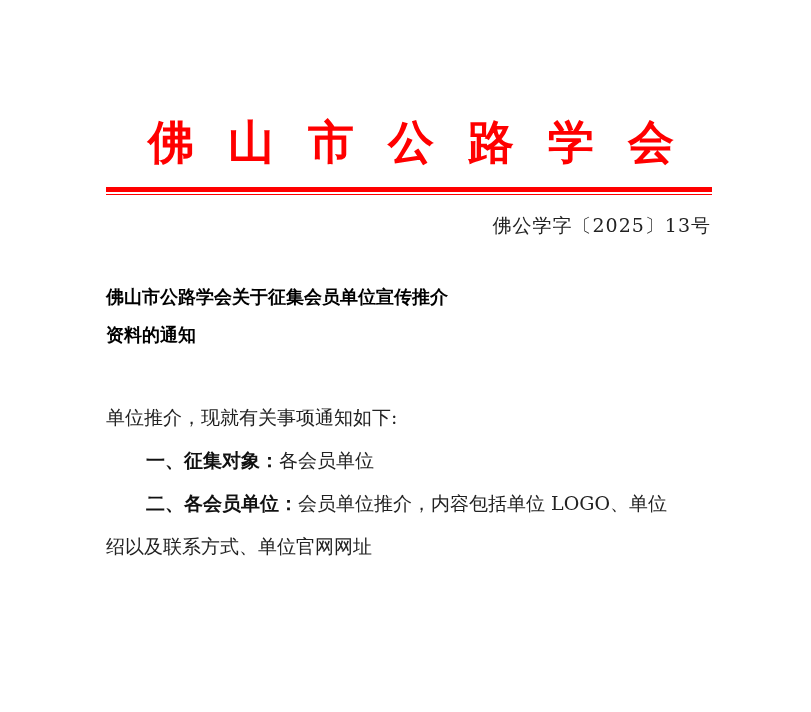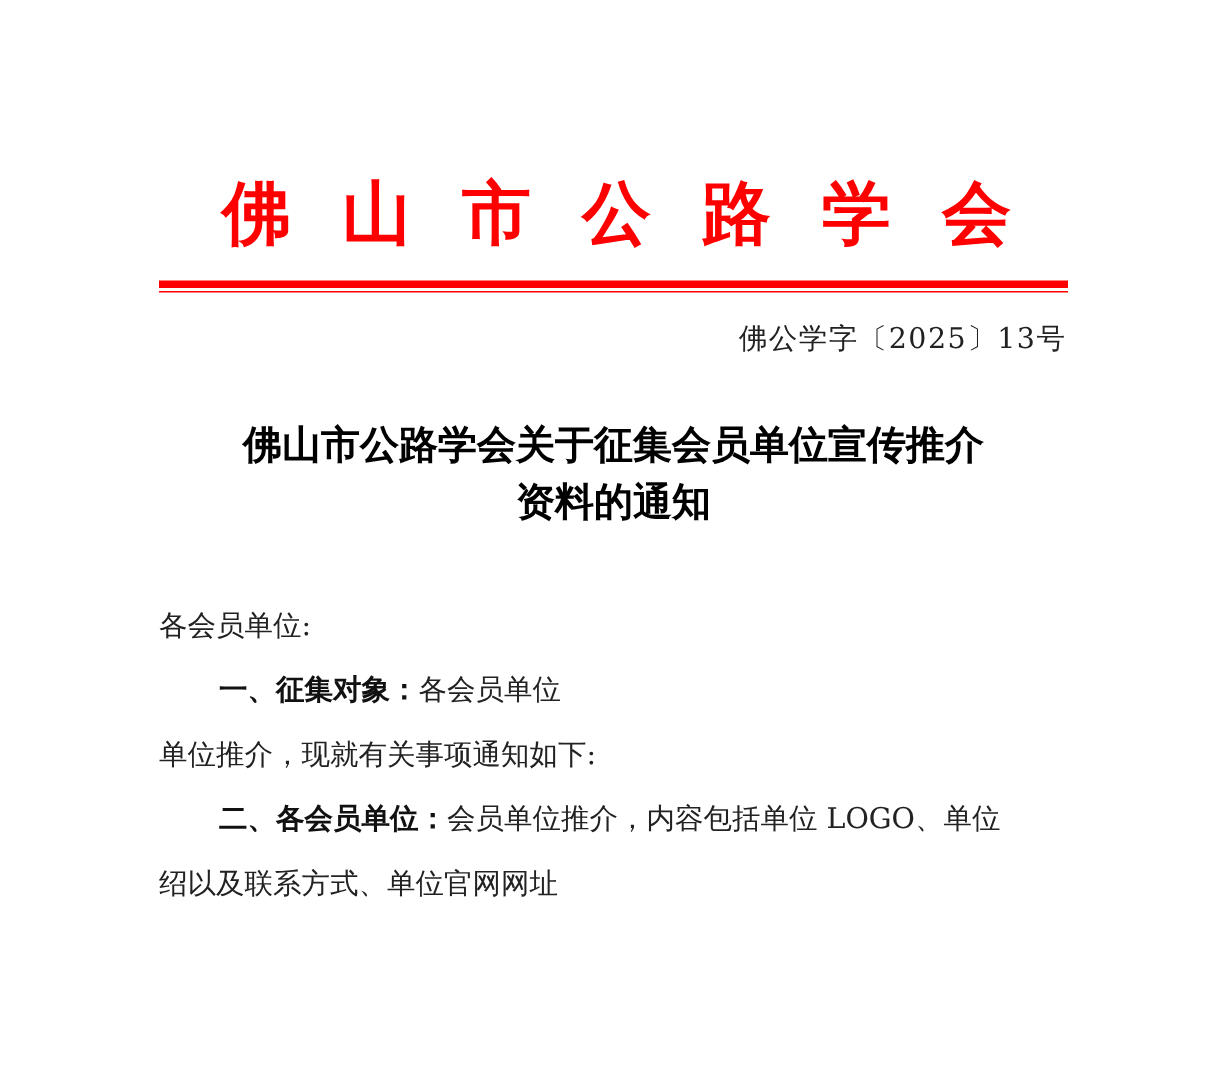--- a/index.html
+++ b/index.html
@@ -5,22 +5,22 @@
   html, body { margin: 0; padding: 0; background: #ffffff; }
   body { width: 811px; height: 712px; position: relative; overflow: hidden;
          font-family: "DejaVu Serif", "Liberation Serif", serif; color: #111; }
   .masthead { position: absolute; left: 106px; top: 113px; width: 606px;
               display: flex; justify-content: space-between; padding: 0 38px 0 42px; box-sizing: border-box; }
   .masthead span { color: #ff0000; font-size: 46px; font-weight: bold; line-height: 58px;
                    font-family: "DejaVu Serif", serif; }
   .rule-thick { position: absolute; left: 106px; top: 187px; width: 606px; height: 5px; background: #ff0000; }
   .rule-thin { position: absolute; left: 106px; top: 194px; width: 606px; height: 1px; background: #ff0000; }
   .docno { position: absolute; right: 100px; top: 213px; font-size: 19px; letter-spacing: 1px; color: #222; }
-  .title { position: absolute; left: 106px; top: 278px; width: 606px; text-align: center;
-           font-size: 26px; font-weight: bold; line-height: 38px; color: #000; letter-spacing: 0px; }
+  .title { position: absolute; left: 106px; top: 278px; width: 606px; 
+           font-size: 18px; font-weight: bold; line-height: 38px; color: #000; letter-spacing: 0px; }
   .body { position: absolute; left: 106px; top: 396px; width: 606px; font-size: 19px; line-height: 43px; color: #222; }
   .p { margin: 0; }
   .indent { text-indent: 40px; }
   .lead { font-family: "DejaVu Sans", sans-serif; font-weight: bold; color: #111; }
 </style>
 </head>
 <body>
 
 <div class="masthead">
   <span>佛</span>
@@ -35,22 +35,21 @@
 <div class="rule-thin"></div>
 
 <div class="docno">佛公学字〔2025〕13号</div>
 
 <div class="title">
   <div>佛山市公路学会关于征集会员单位宣传推介</div>
   <div>资料的通知</div>
 </div>
 
 <div class="body">
-  <p class="p">各会员单位:</p>
+  <p class="p">单位推介，现就有关事项通知如下:</p>
   <p class="p indent">
     <span class="lead">一、征集对象：</span><span>各会员单位</span>
   </p>
-  <p class="p">单位推介，现就有关事项通知如下:</p>
   <p class="p indent">
     <span class="lead">二、各会员单位：</span><span>会员单位推介，内容包括单位 LOGO、单位</span>
   </p>
   <p class="p">绍以及联系方式、单位官网网址</p>
 </div>
 
 </body></html>

